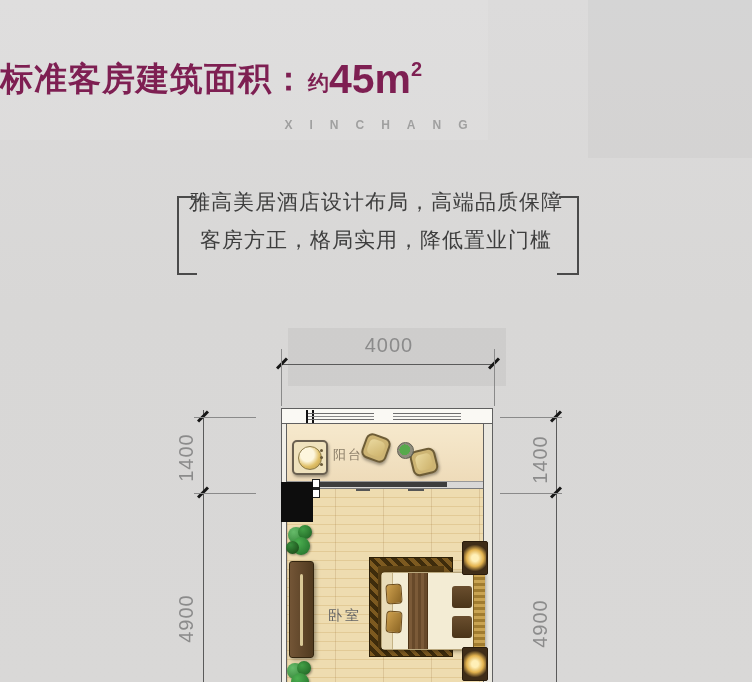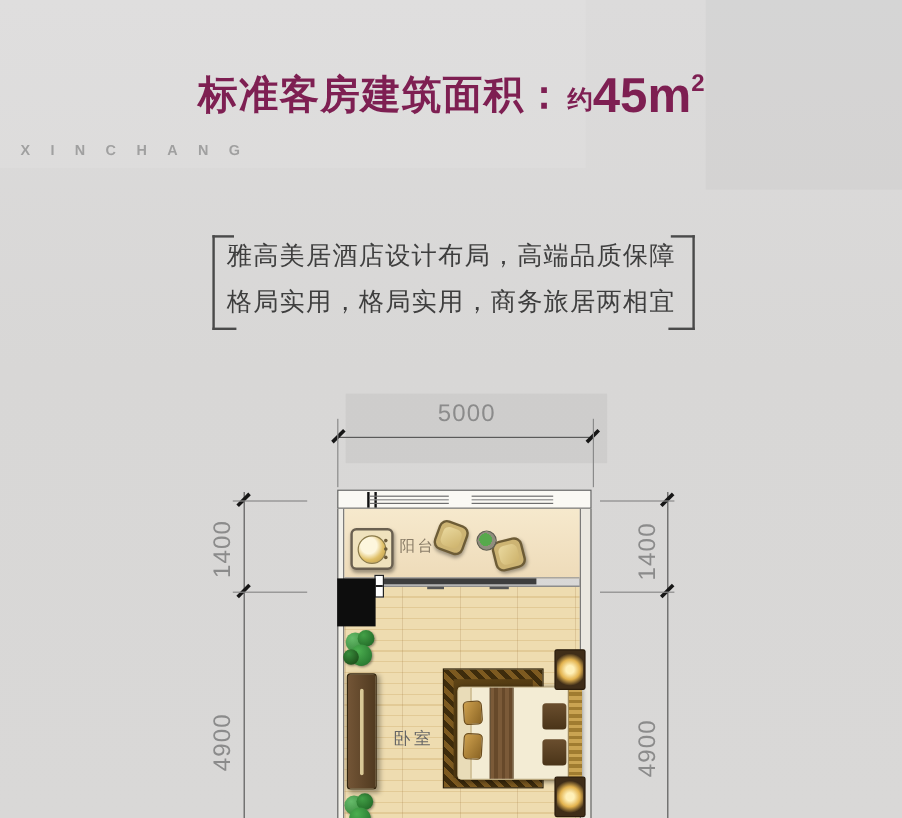--- a/index.html
+++ b/index.html
@@ -5,34 +5,34 @@
   html,body{margin:0;padding:0;}
   body{font-family:"Liberation Sans", sans-serif;}
   .stage{position:relative;width:752px;height:682px;overflow:hidden;
          background:linear-gradient(180deg,#dcdbdb 0%,#d8d7d6 45%,#d9d8d7 100%);}
   .patch{position:absolute;pointer-events:none;}
   .patch-tl{left:0;top:0;width:488px;height:140px;background:rgba(255,255,255,.10);}
   .patch-tr{left:588px;top:0;width:164px;height:158px;background:rgba(0,0,0,.028);}
   .patch-dim{left:288px;top:328px;width:218px;height:58px;background:rgba(0,0,0,.045);}
 
   
-  .title{position:absolute;left:0;top:56px;width:100%;text-align:center;color:#7e1f52;white-space:nowrap;}
+  .title{position:absolute;left:0;top:56px;width:100%;color:#7e1f52;white-space:nowrap;}
   .title .t-main{font-size:33px;font-weight:bold;letter-spacing:1px;vertical-align:baseline;}
   .title .t-approx{font-size:21px;font-weight:bold;margin-left:2px;vertical-align:baseline;}
   .title .t-value{font-size:41px;font-weight:bold;letter-spacing:0;vertical-align:-3px;}
   .title .t-sup{font-size:20px;font-weight:bold;vertical-align:14px;}
 
   
-  .wm{position:absolute;width:100%;text-align:left;color:#a0a0a0;font-weight:bold;
+  .wm{position:absolute;width:100%;text-align:center;color:#a0a0a0;font-weight:bold;
       font-size:12px;letter-spacing:17px;text-indent:17px;}
   .wm1{top:118px;}
   .wm2{top:141px;color:#9a9a9a;}
 
   
-  .points{position:absolute;left:0;top:183px;width:100%;text-align:center;color:#3e3e3e;margin-top:12px;}
+  .points{position:absolute;left:0;top:183px;width:100%;text-align:center;color:#3e3e3e;}
   .points .line{font-size:21px;line-height:38px;letter-spacing:1px;white-space:nowrap;}
   .bar{position:absolute;background:#4a4a4a;}
   .lb-v{left:177px;top:196px;width:2px;height:79px;}
   .lb-h1{left:177px;top:196px;width:18px;height:2px;}
   .lb-h2{left:177px;top:273px;width:20px;height:2px;}
   .rb-v{left:577px;top:196px;width:2px;height:79px;}
   .rb-h1{left:559px;top:196px;width:20px;height:2px;}
   .rb-h2{left:557px;top:273px;width:22px;height:2px;}
 
   
@@ -150,30 +150,30 @@
   <div class="patch patch-dim"></div>
 
   <div class="title">
     <span class="t-main">标准客房建筑面积：</span><span class="t-approx">约</span><span class="t-value">45m</span><span class="t-sup">2</span>
   </div>
 
   <div class="wm wm1">XINCHANG</div>
 
   <div class="points">
     <div class="line">雅高美居酒店设计布局，高端品质保障</div>
-    <div class="line">格局实用，格局实用，商务旅居两相宜</div>
+    <div class="line">客房方正，格局实用，降低置业门槛</div>
   </div>
   <div class="bar lb-v"></div>
   <div class="bar lb-h1"></div>
   <div class="bar lb-h2"></div>
   <div class="bar rb-v"></div>
   <div class="bar rb-h1"></div>
   <div class="bar rb-h2"></div>
 
-  <div class="dimlabel" style="left:337px;top:334px;width:104px;">5000</div>
+  <div class="dimlabel" style="left:337px;top:334px;width:104px;">4000</div>
   <div class="dimline" style="left:282px;top:364px;width:213px;height:1px;"></div>
   <div class="tick" style="left:275px;top:362px;"></div>
   <div class="tick" style="left:487px;top:362px;"></div>
   <div class="extline" style="left:281px;top:349px;width:1px;height:57px;"></div>
   <div class="extline" style="left:494px;top:349px;width:1px;height:57px;"></div>
 
   <div class="dimline" style="left:203px;top:410px;width:1px;height:272px;"></div>
   <div class="tick" style="left:196px;top:415px;"></div>
   <div class="tick" style="left:196px;top:491px;"></div>
   <div class="extline" style="left:194px;top:417px;width:62px;height:1px;"></div>

